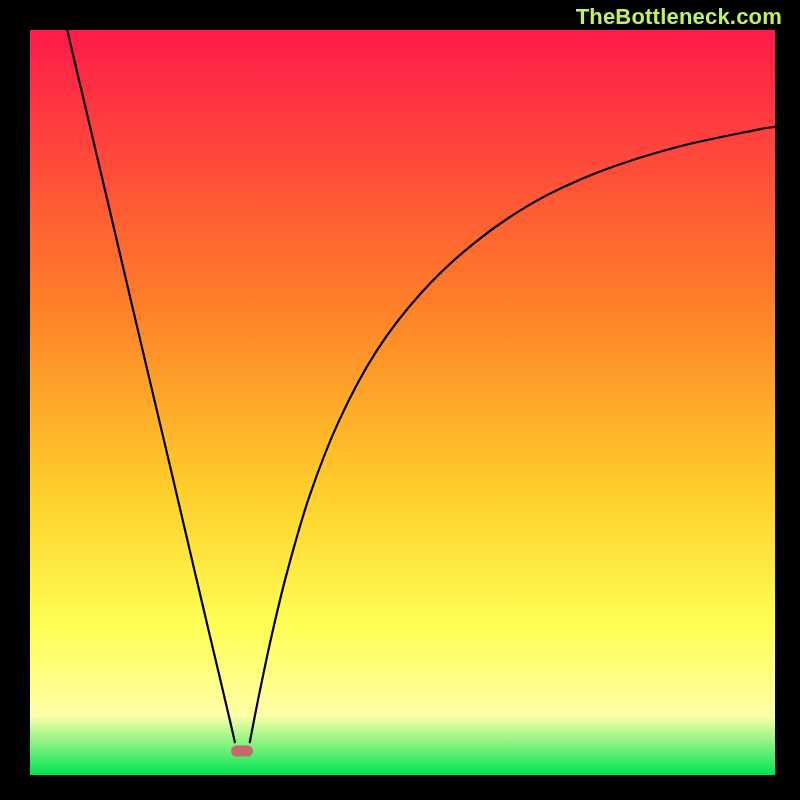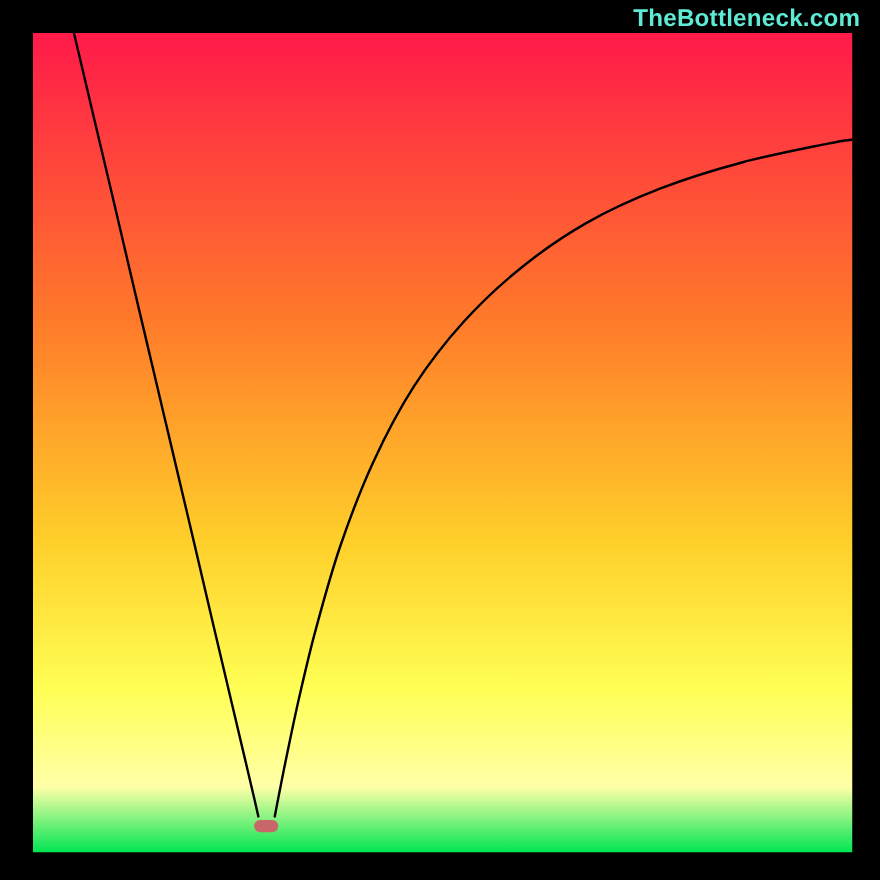--- a/index.html
+++ b/index.html
@@ -28,21 +28,21 @@
     height: 100%;
     display: block;
   }
   .watermark {
     position: absolute;
     top: 4px;
     right: 18px;
     font-family: Arial, Helvetica, sans-serif;
     font-size: 22px;
     font-weight: bold;
-    color: #5eead4;
+    color: #bef264;
     letter-spacing: 0.2px;
   }
   .marker {
     position: absolute;
     width: 22px;
     height: 11px;
     border-radius: 6px;
     transform: translate(-50%, -50%);
   }
 </style>

